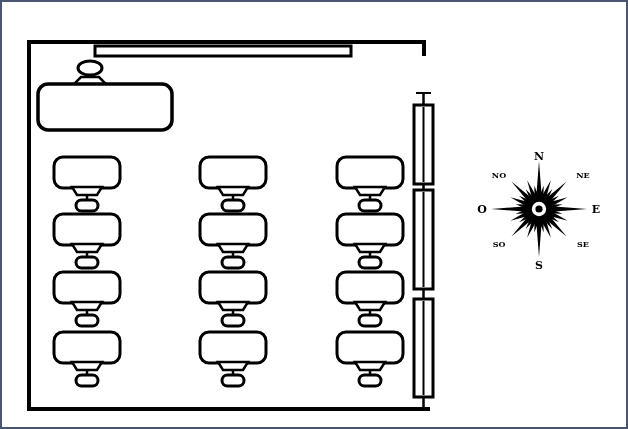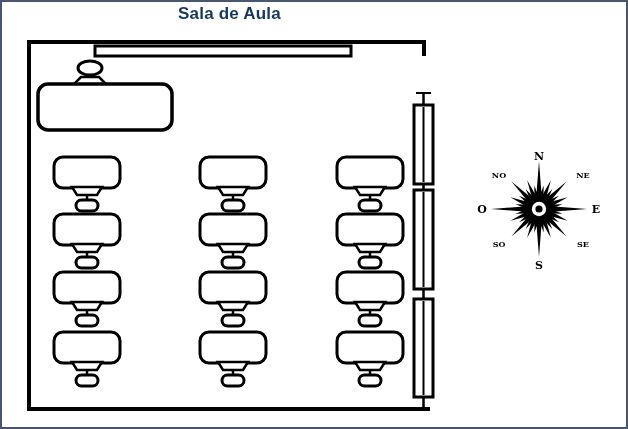--- a/index.html
+++ b/index.html
@@ -31,21 +31,20 @@
   .compass-label{
     font-family:"DejaVu Serif",serif;
     font-weight:bold;
     fill:var(--line);
   }
 </style>
 </head>
 <body>
 
 <div class="page">
-  <div class="title">Sala de Aula</div>
 
   <svg width="628" height="429" viewBox="0 0 628 429">
 
     <path class="ln" stroke-width="4" d="M 422 54 L 422 40 L 27 40 L 27 407 L 428 407"></path>
 
     <rect class="filled" stroke-width="3" x="93" y="44" width="256" height="10"></rect>
 
     <g>
       <ellipse class="filled" stroke-width="3" cx="88" cy="66" rx="12" ry="7"></ellipse>
       <line class="ln" stroke-width="2.5" x1="88" y1="73" x2="88" y2="79"></line>

